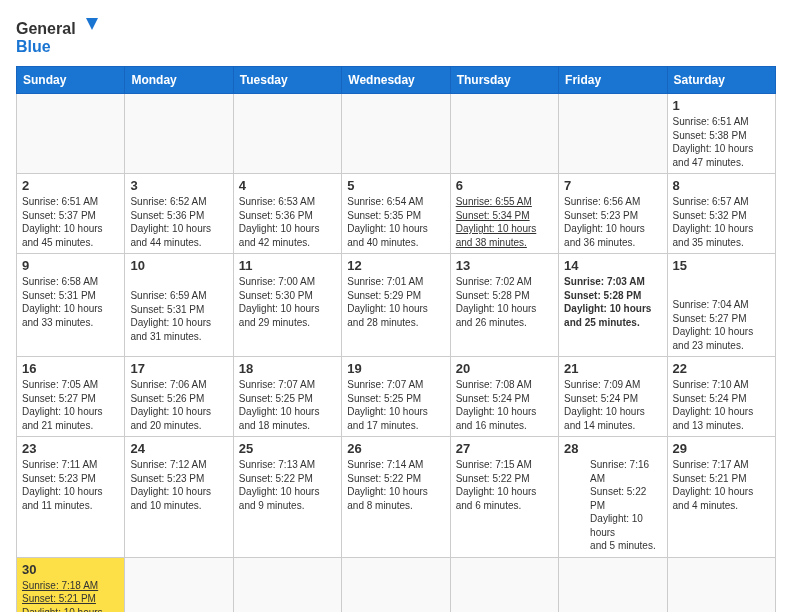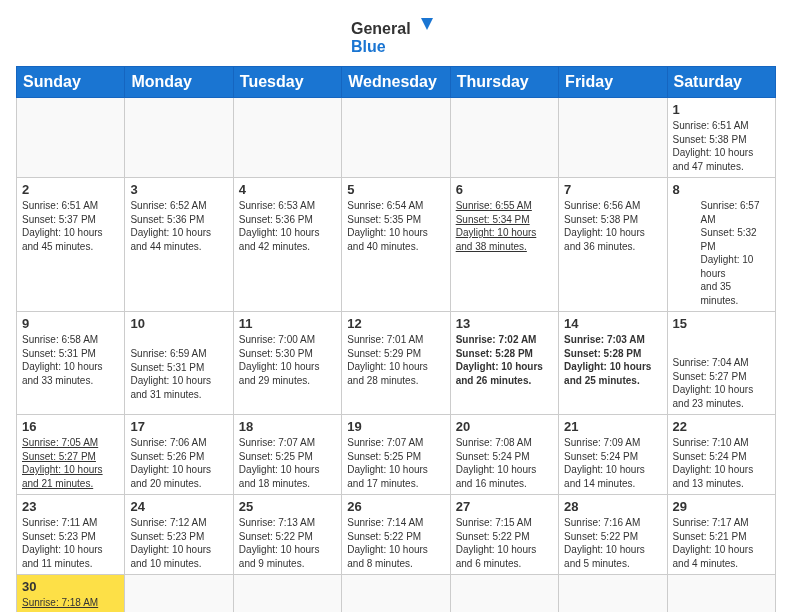--- a/index.html
+++ b/index.html
@@ -5,21 +5,21 @@
     * { box-sizing: border-box; margin: 0; padding: 0; }
     body {
       font-family: Arial, sans-serif;
       background: #fff;
       width: 792px;
       min-height: 612px;
       padding: 16px;
     }
     .header {
       display: flex;
-      justify-content: center;
+      justify-content: flex-start;
       align-items: flex-start;
       margin-bottom: 8px;
     }
     .logo {
       display: flex;
       align-items: center;
       gap: 4px;
     }
     .title-block {
       text-align: right;
@@ -36,21 +36,21 @@
     .calendar {
       width: 100%;
       border-collapse: collapse;
       border: 1px solid #ccc;
     }
     .calendar th {
       background-color: #1a75d2;
       color: #fff;
       text-align: left;
       padding: 6px 6px;
-      font-size: 16px;
+      font-size: 12px;
       font-weight: bold;
       border: 1px solid #1565c0;
     }
     .calendar td {
       border: 1px solid #ccc;
       vertical-align: top;
       padding: 4px 5px;
       width: calc(100% / 7);
       min-height: 70px;
       font-size: 10.5px;
@@ -153,27 +153,27 @@
         <td>
           <span class="day-number">6</span>
           <div class="day-info" style="white-space: pre-line; text-decoration: underline;">Sunrise: 6:55 AM
 Sunset: 5:34 PM
 Daylight: 10 hours
 and 38 minutes.</div>
         </td>
         <td>
           <span class="day-number">7</span>
           <div class="day-info" style="white-space: pre-line;">Sunrise: 6:56 AM
-Sunset: 5:38 PM
+Sunset: 5:23 PM
 Daylight: 10 hours
 and 36 minutes.</div>
         </td>
         <td>
           <span class="day-number">8</span>
-          <div class="day-info" style="white-space: pre-line; margin-left: 28px;">Sunrise: 6:57 AM
+          <div class="day-info" style="white-space: pre-line;">Sunrise: 6:57 AM
 Sunset: 5:32 PM
 Daylight: 10 hours
 and 35 minutes.</div>
         </td>
       </tr>
       <tr>
         <td>
           <span class="day-number">9</span>
           <div class="day-info" style="white-space: pre-line;">Sunrise: 6:58 AM
 Sunset: 5:31 PM
@@ -196,21 +196,21 @@
         </td>
         <td>
           <span class="day-number">12</span>
           <div class="day-info" style="white-space: pre-line;">Sunrise: 7:01 AM
 Sunset: 5:29 PM
 Daylight: 10 hours
 and 28 minutes.</div>
         </td>
         <td>
           <span class="day-number">13</span>
-          <div class="day-info" style="white-space: pre-line; font-weight: bold;">Sunrise: 7:02 AM
+          <div class="day-info" style="white-space: pre-line;">Sunrise: 7:02 AM
 Sunset: 5:28 PM
 Daylight: 10 hours
 and 26 minutes.</div>
         </td>
         <td>
           <span class="day-number">14</span>
           <div class="day-info" style="white-space: pre-line; font-weight: bold;">Sunrise: 7:03 AM
 Sunset: 5:28 PM
 Daylight: 10 hours
 and 25 minutes.</div>
@@ -219,21 +219,21 @@
           <span class="day-number">15</span>
           <div class="day-info" style="white-space: pre-line; margin-top: 25px;">Sunrise: 7:04 AM
 Sunset: 5:27 PM
 Daylight: 10 hours
 and 23 minutes.</div>
         </td>
       </tr>
       <tr>
         <td>
           <span class="day-number">16</span>
-          <div class="day-info" style="white-space: pre-line; text-decoration: underline;">Sunrise: 7:05 AM
+          <div class="day-info" style="white-space: pre-line;">Sunrise: 7:05 AM
 Sunset: 5:27 PM
 Daylight: 10 hours
 and 21 minutes.</div>
         </td>
         <td>
           <span class="day-number">17</span>
           <div class="day-info" style="white-space: pre-line;">Sunrise: 7:06 AM
 Sunset: 5:26 PM
 Daylight: 10 hours
 and 20 minutes.</div>
@@ -305,21 +305,21 @@
         </td>
         <td>
           <span class="day-number">27</span>
           <div class="day-info" style="white-space: pre-line;">Sunrise: 7:15 AM
 Sunset: 5:22 PM
 Daylight: 10 hours
 and 6 minutes.</div>
         </td>
         <td>
           <span class="day-number">28</span>
-          <div class="day-info" style="white-space: pre-line;">Sunrise: 7:16 AM
+          <div class="day-info" style="white-space: pre-line; margin-left: 26px;">Sunrise: 7:16 AM
 Sunset: 5:22 PM
 Daylight: 10 hours
 and 5 minutes.</div>
         </td>
         <td>
           <span class="day-number">29</span>
           <div class="day-info" style="white-space: pre-line;">Sunrise: 7:17 AM
 Sunset: 5:21 PM
 Daylight: 10 hours
 and 4 minutes.</div>

